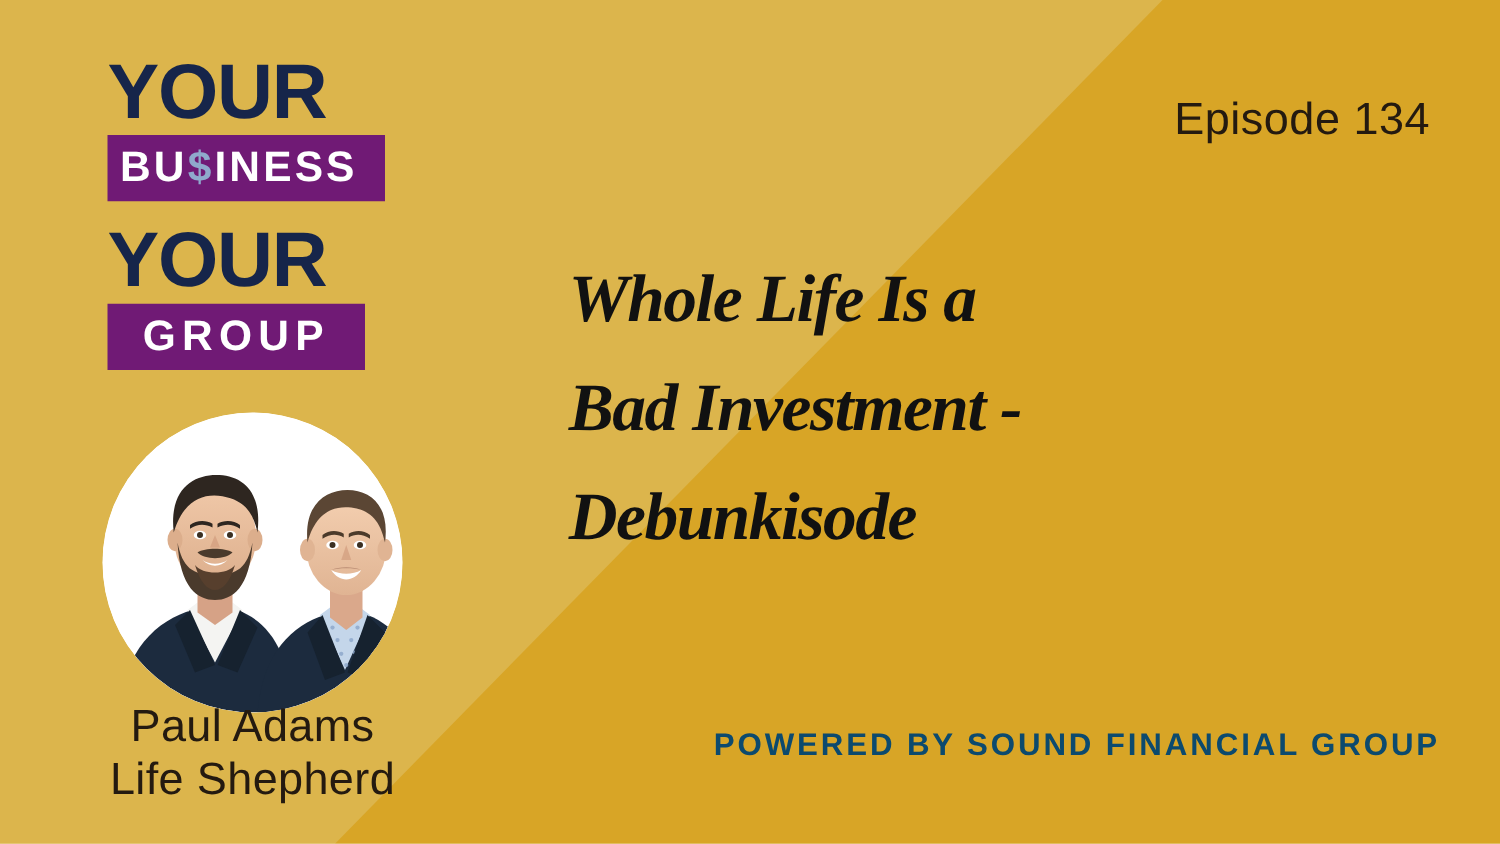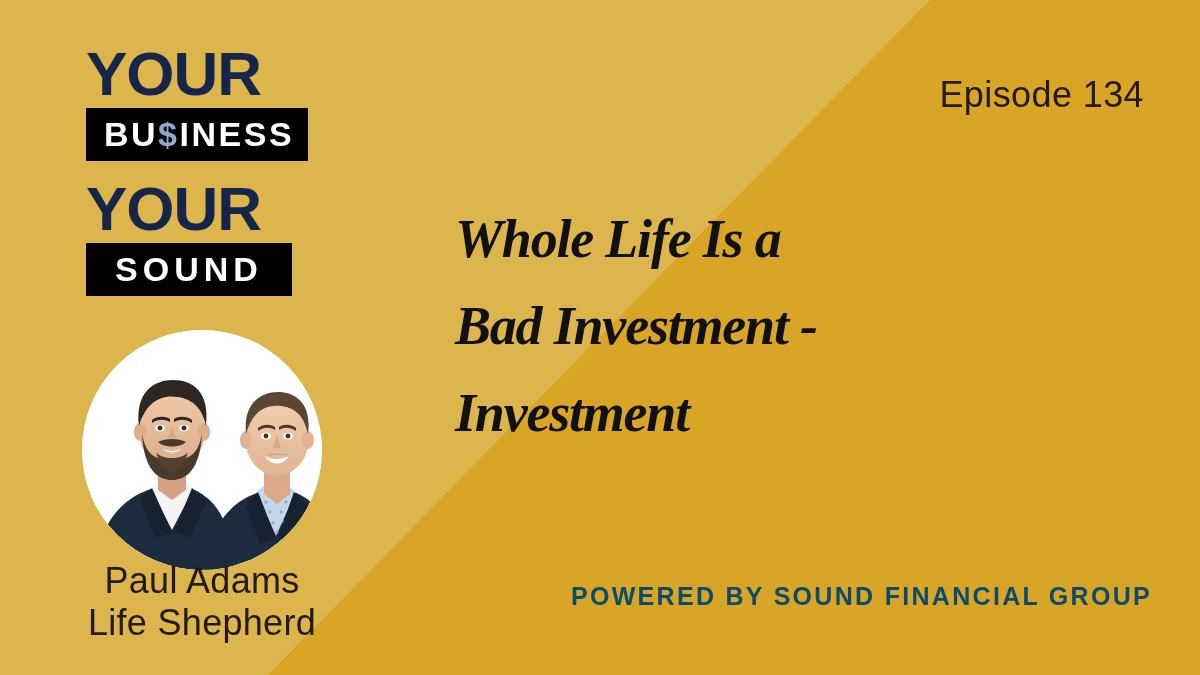--- a/index.html
+++ b/index.html
@@ -47,27 +47,27 @@
     line-height: 0.98;
     letter-spacing: -1px;
     margin: 0;
     padding: 0;
     display: block;
   }
   .logo-word-2 {
     margin-top: 18px;
   }
   .logo-bar {
-    background: #000000;
+    background: #701a75;
     color: #FFFFFF;
     font-family: "Liberation Sans", sans-serif;
     font-weight: 700;
     font-size: 34px;
     line-height: 1;
-    padding: 9px 8px 10px 18px;
+    padding: 9px 8px 10px 10px;
     margin-top: 3px;
     letter-spacing: 2.5px;
     white-space: nowrap;
     display: block;
   }
   .logo-bar-business {
     width: 222px;
     box-sizing: border-box;
   }
   .logo-bar-wealth {
@@ -162,21 +162,21 @@
 
 <div class="canvas">
 
   <div class="bg-light"></div>
   <div class="bg-dark"></div>
 
   <div class="logo">
     <span class="logo-word">YOUR</span>
     <span class="logo-bar logo-bar-business"><span>BU</span><span class="dollar-glyph">$</span><span>INESS</span></span>
     <span class="logo-word logo-word-2">YOUR</span>
-    <span class="logo-bar logo-bar-wealth">SOUND</span>
+    <span class="logo-bar logo-bar-wealth">GROUP</span>
   </div>
 
   <div class="photo-wrap">
     <div class="photo-circle">
       <svg class="photo-svg" width="240" height="240" viewBox="0 0 240 240">
         <defs>
           <clipPath id="circClip">
               <circle cx="120" cy="120" r="120"></circle>
             </clipPath>
           <linearGradient id="skinA" x1="0" y1="0" x2="0" y2="1">
@@ -270,18 +270,18 @@
   <div class="hosts">
     <span class="host-line">Paul Adams</span>
     <span class="host-line">Life Shepherd</span>
   </div>
 
   <div class="episode">Episode 134</div>
 
   <div class="title">
     <span class="title-line">Whole Life Is a</span>
     <span class="title-line">Bad Investment -</span>
-    <span class="title-line">Investment</span>
+    <span class="title-line">Debunkisode</span>
   </div>
 
   <div class="footer">POWERED BY SOUND FINANCIAL GROUP</div>
 
 </div>
 
 </body></html>

